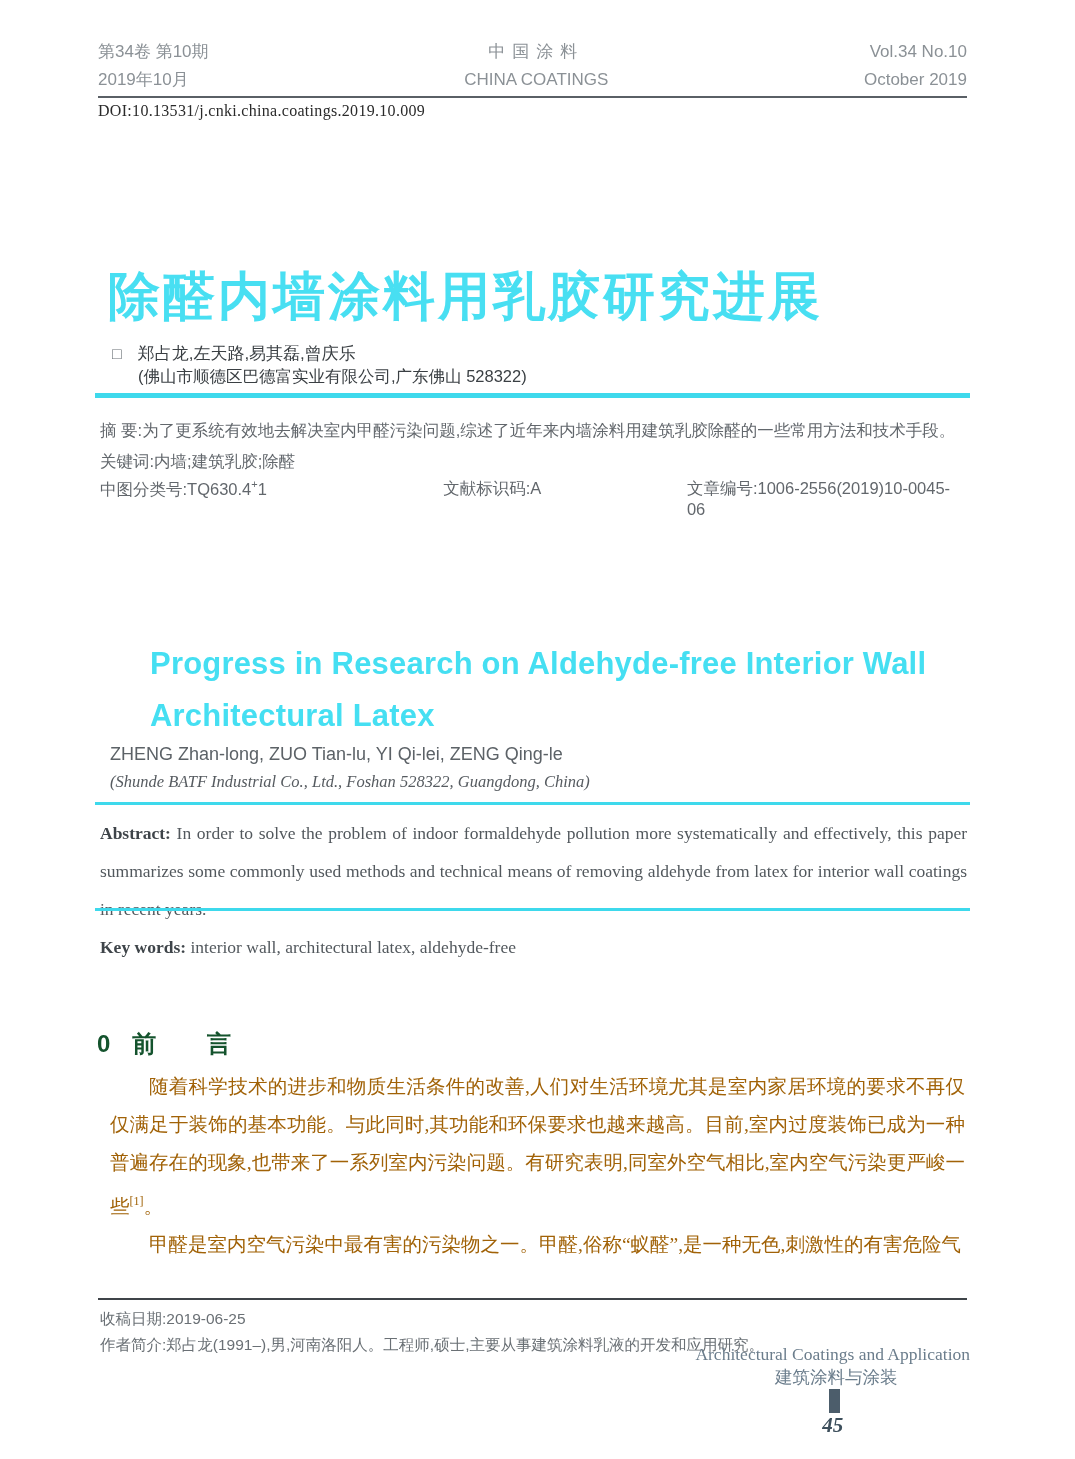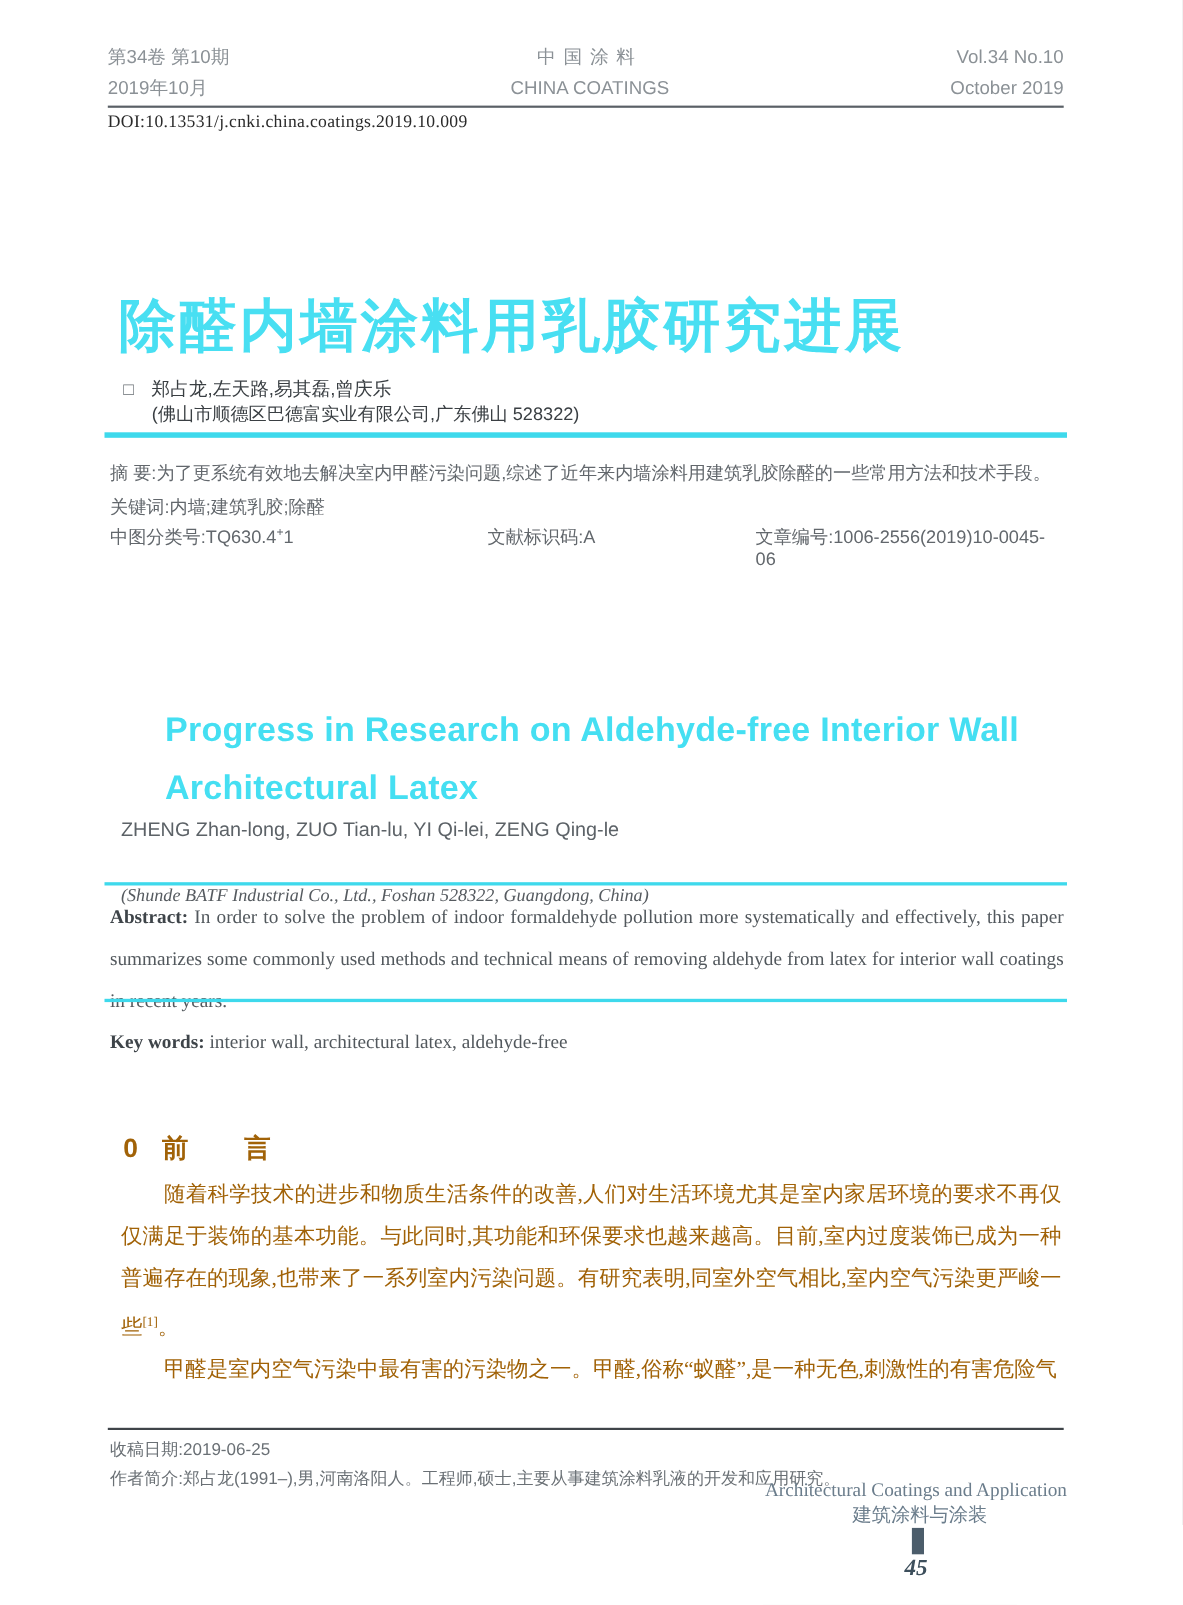--- a/index.html
+++ b/index.html
@@ -75,42 +75,42 @@
     font-weight:bold; font-size:31px; line-height:52px;
     color:#45dff2; letter-spacing:0.2px;margin-left:40px;
   }
   .en-authors {
     position:absolute; top:744px; left:110px;
     font-family:"Liberation Sans","DejaVu Sans",sans-serif;
     font-size:18px; color:#5c6267;
   }
   .en-affil {
     position:absolute; top:772px; left:110px;
-    font-style:italic; font-size:16.5px; color:#565b60;margin-top:32px;
+    font-style:italic; font-size:16.5px; color:#565b60;
   }
   .rule-cyan-top {
     position:absolute; top:802px; left:95px; right:105px;
     height:3px; background:#3ed9ec;
   }
   .en-abstract {
     position:absolute; top:814px; left:100px; right:108px;
     font-size:17.5px; color:#52585d; line-height:38px;
     text-align:justify;
   }
   .en-abstract .bold-label { font-weight:bold; color:#3e4449; }
   .en-keywords { margin-top:0; }
   .rule-cyan-bottom {
     position:absolute; top:908px; left:95px; right:105px;
     height:3px; background:#3ed9ec;
   }
   
   .section-heading {
-    position:absolute; top:1028px; left:112px;
-    font-family:"Liberation Sans","DejaVu Sans",sans-serif;
-    font-weight:bold; font-size:24px; color:#a16207;
+    position:absolute; top:1028px; left:97px;
+    font-family:"Liberation Sans","DejaVu Sans",sans-serif;
+    font-weight:bold; font-size:24px; color:#14532d;
   }
   .section-heading .sec-num { margin-right:22px; }
   .section-heading .sec-title { letter-spacing:22px; }
   .body-columns {
     position:absolute; top:1068px; left:110px; right:110px;
     display:flex; gap:26px;
     font-size:19.5px; line-height:38px; color:#a16207;
     text-align:justify;
   }
   .body-columns .col { flex:1; }

